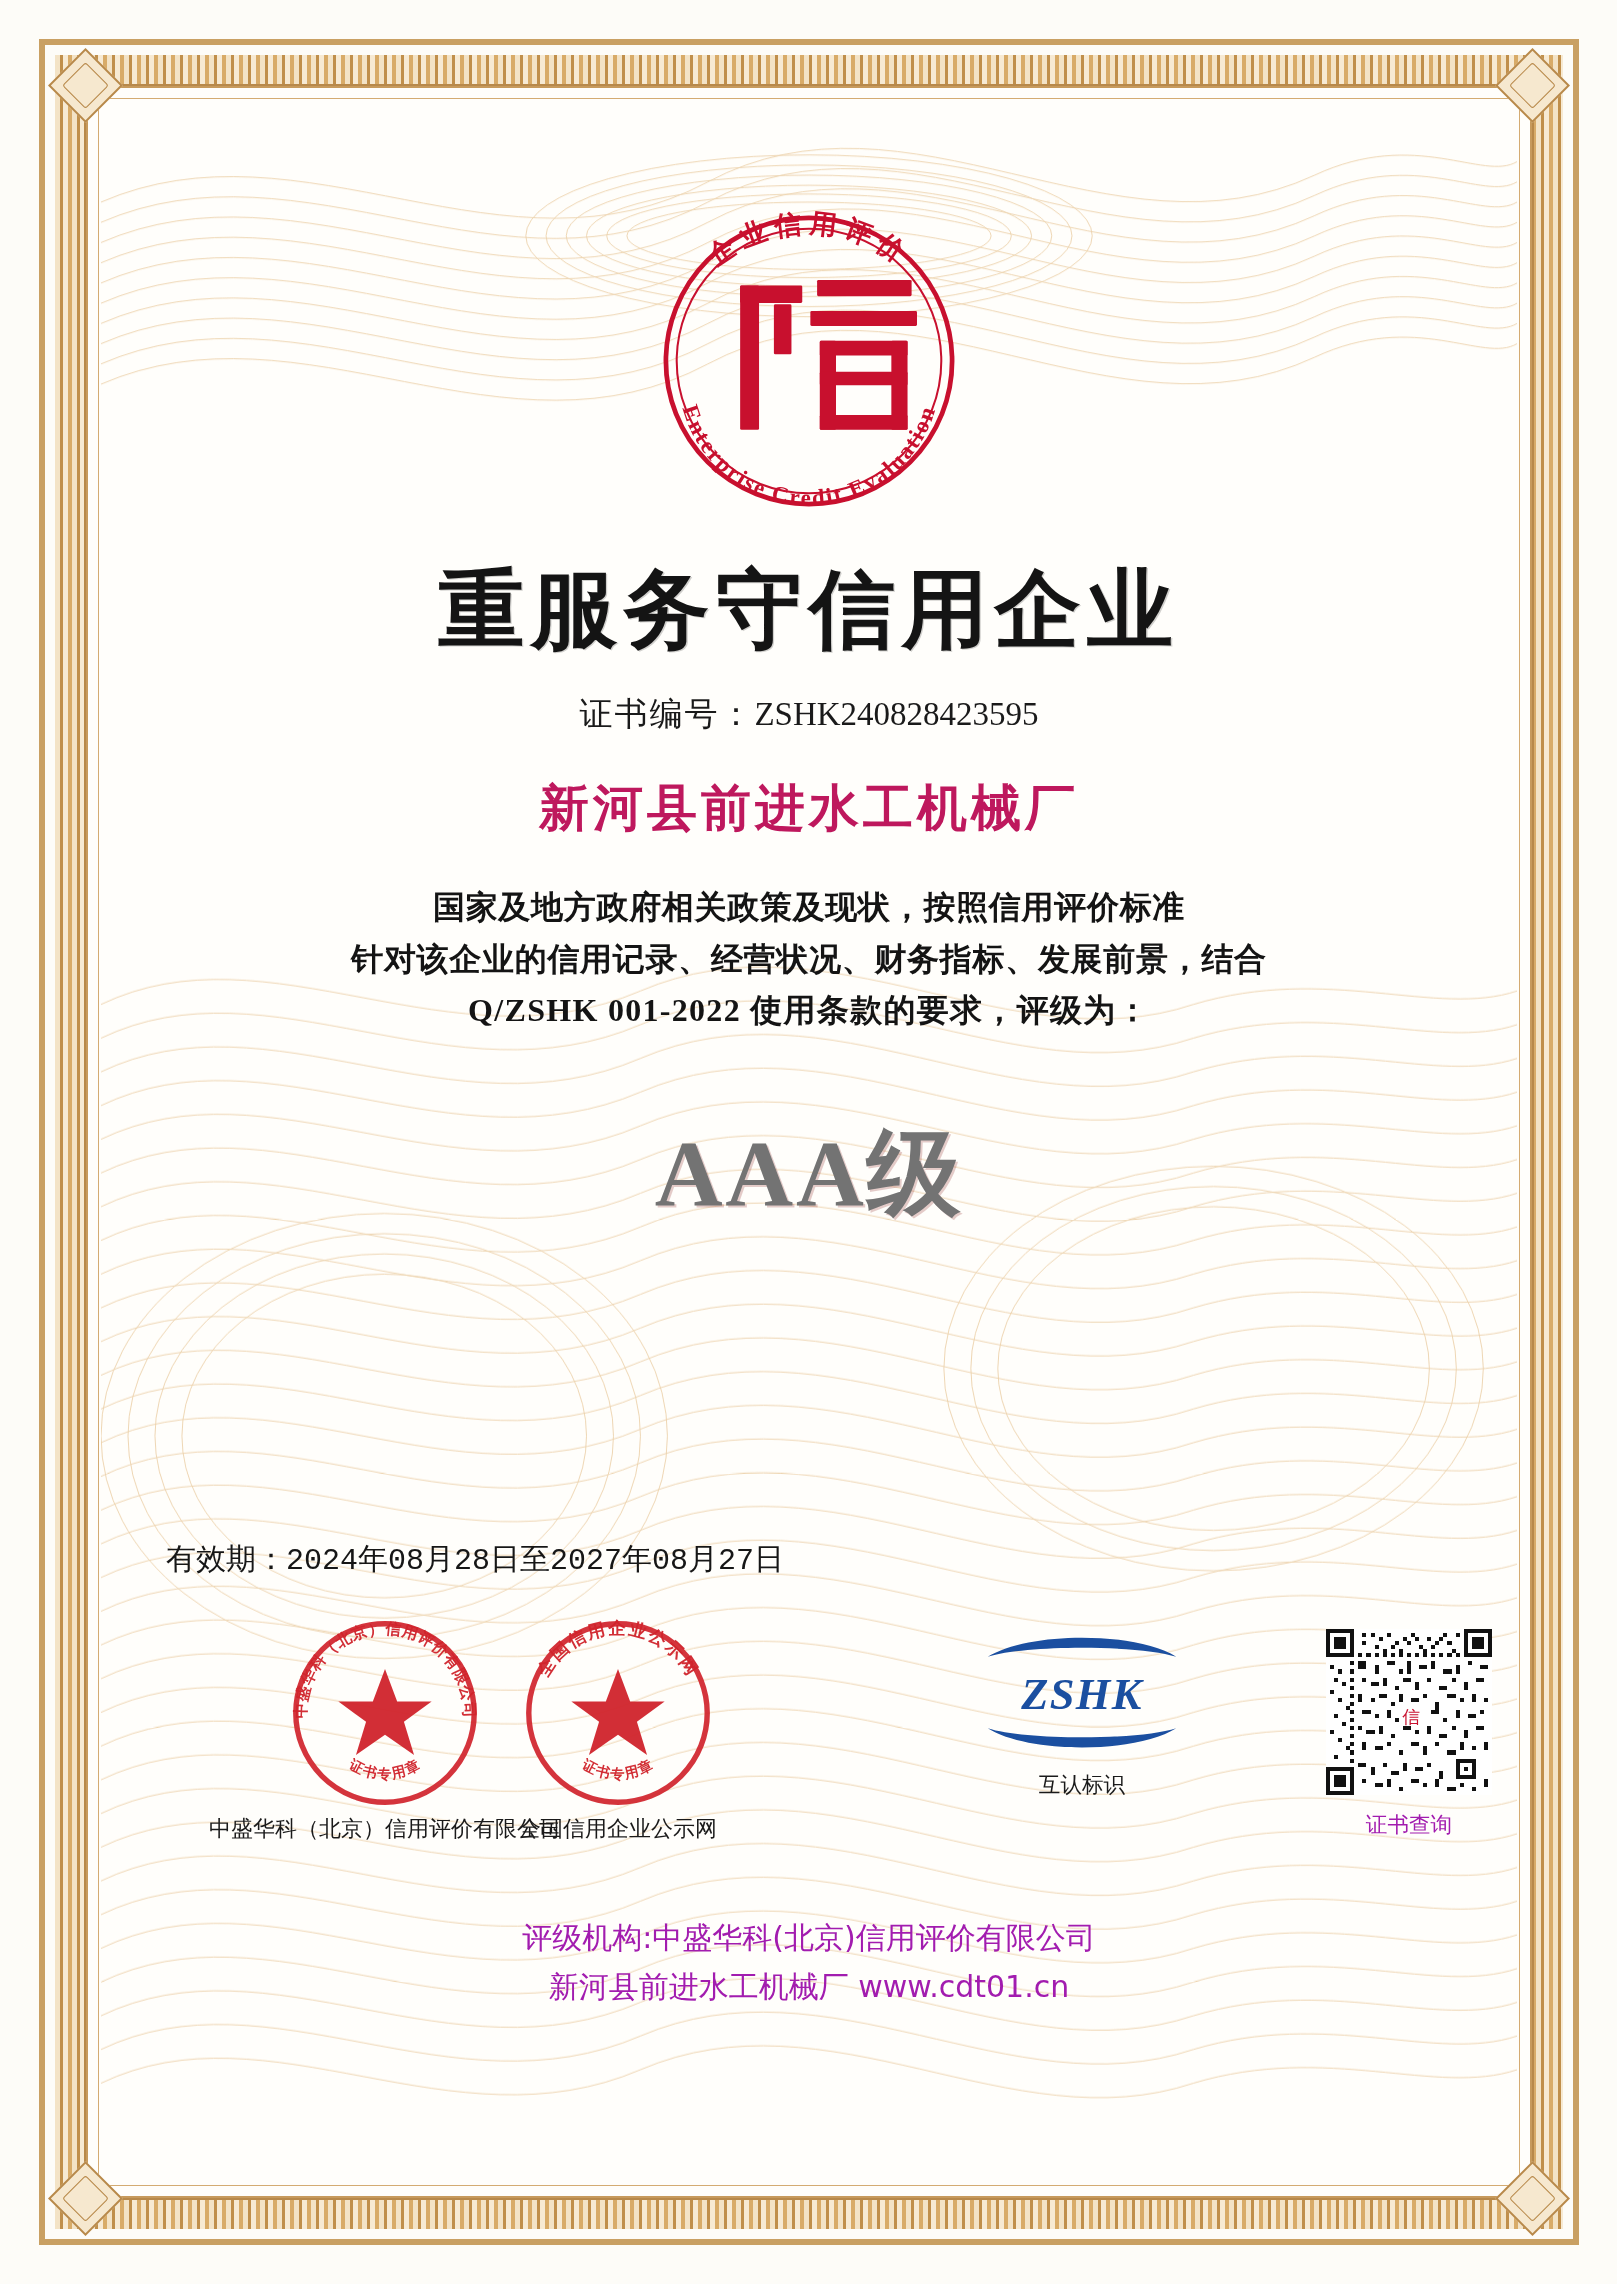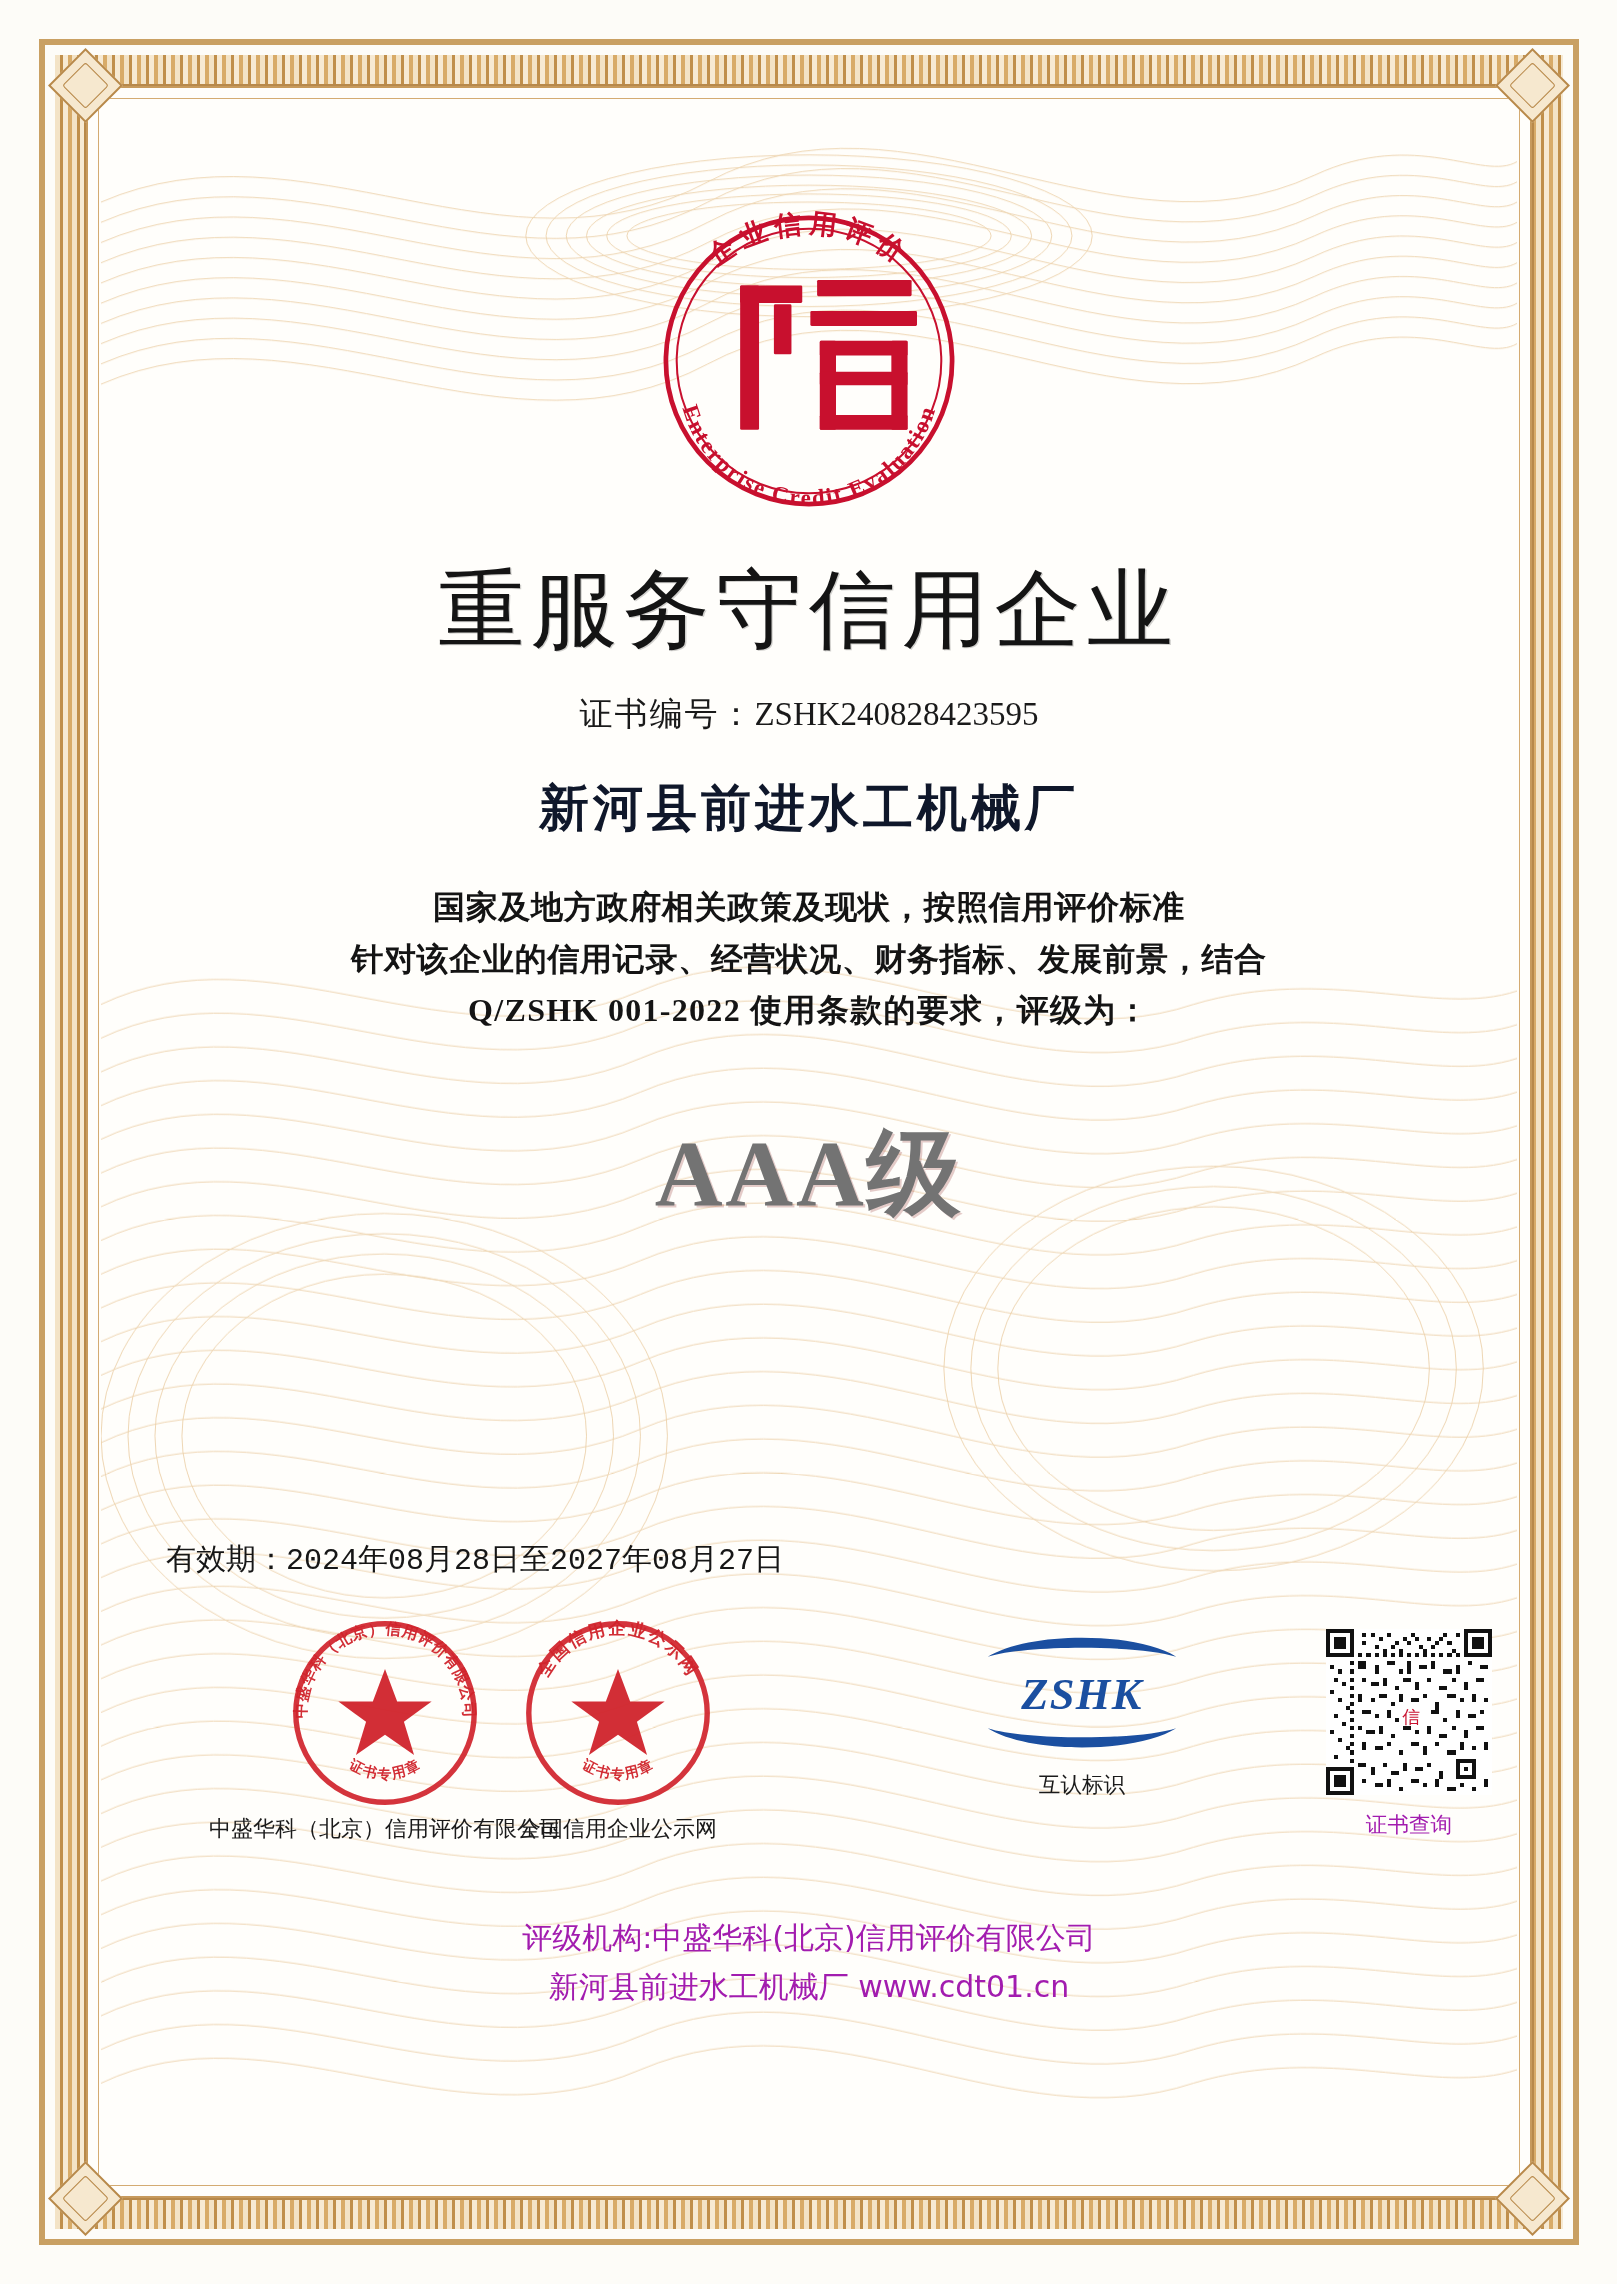--- a/index.html
+++ b/index.html
@@ -116,21 +116,21 @@
     width: 378px;
     height: 378px;
     position: relative;
   }
   .logo-wrap svg { width: 378px; height: 378px; display: block; }
 
   
   .cert-title {
     margin-top: 13.5px;
     font-family: "DejaVu Sans", "Liberation Sans", sans-serif;
-    font-weight: 400;
+    font-weight: 700;
     font-size: 86px;
     letter-spacing: 6.7px;
     color: #141414;
     line-height: 1.05;
     text-shadow: 1.3px 1.3px 0 rgba(0,0,0,0.18);
     white-space: nowrap;
   }
 
   .cert-no {
     margin-top: 38px;
@@ -142,21 +142,21 @@
   }
   .cert-no .label { letter-spacing: 2px; }
   .cert-no .value { font-family: "Liberation Serif", serif; letter-spacing: 0px; }
 
   .company {
     margin-top: 38px;
     font-family: "DejaVu Sans", "Liberation Sans", sans-serif;
     font-weight: 700;
     font-size: 50px;
     letter-spacing: 4px;
-    color: #0f172a;
+    color: #be185d;
     white-space: nowrap;
   }
 
   .body-text {
     margin-top: 40px;
     width: 1254px;
     text-align: center;
     font-family: "DejaVu Sans", "Liberation Sans", sans-serif;
     font-weight: 700;
     font-size: 32px;

